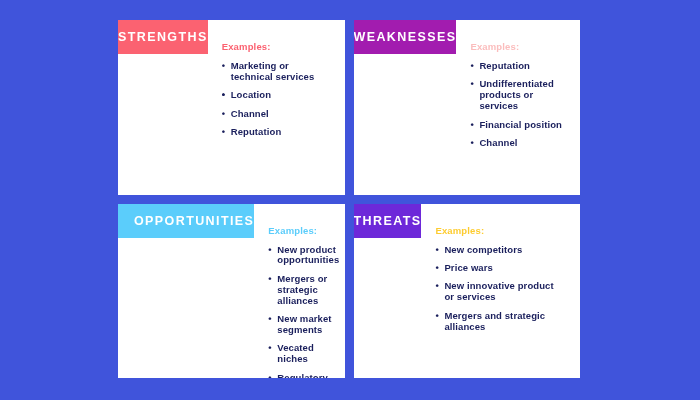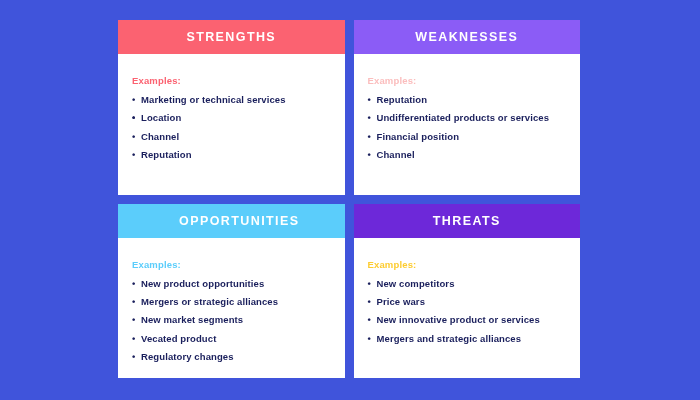--- a/index.html
+++ b/index.html
@@ -23,21 +23,21 @@
     display: grid;
     grid-template-columns: 1fr 1fr;
     grid-template-rows: 1fr 1fr;
     column-gap: 9px;
     row-gap: 9px;
   }
 
   .quadrant {
     background: #ffffff;
     display: flex;
-    flex-direction: column;
+    flex-direction: row;
     overflow: hidden;
   }
 
   .quad-header {
     height: 34px;
     flex: 0 0 34px;
     display: flex;
     align-items: center;
     justify-content: center;
     color: #ffffff;
@@ -99,21 +99,21 @@
         <li style="color: rgb(26, 31, 92);"><span class="bullet">•</span><span>Marketing or technical services</span></li>
         <li style="color: rgb(26, 31, 92);"><span class="bullet">•</span></li>
         <li style="color: rgb(26, 31, 92);"><span class="bullet">•</span><span>Location</span></li>
         <li style="color: rgb(26, 31, 92);"><span class="bullet">•</span><span>Channel</span></li>
         <li style="color: rgb(26, 31, 92);"><span class="bullet">•</span><span>Reputation</span></li>
       </ul>
     </div>
   </div>
 
   <div class="quadrant">
-    <div class="quad-header" style="background: #8b5cf6;">
+    <div class="quad-header" style="background: #a21caf;">
       <span>WEAKNESSES</span>
     </div>
     <div class="quad-body">
       <p class="examples-label" style="color: rgb(251, 189, 189);">Examples:</p>
       <ul class="item-list">
         <li style="color: rgb(26, 31, 92);"><span class="bullet">•</span><span>Reputation</span></li>
         <li style="color: rgb(26, 31, 92);"><span class="bullet">•</span><span>Undifferentiated products or services</span></li>
         <li style="color: rgb(26, 31, 92);"><span class="bullet">•</span><span>Financial position</span></li>
         <li style="color: rgb(26, 31, 92);"><span class="bullet">•</span><span>Channel</span></li>
       </ul>
@@ -123,21 +123,21 @@
   <div class="quadrant">
     <div class="quad-header" style="background: rgb(91, 205, 251); padding-left: 16px;">
       <span>OPPORTUNITIES</span>
     </div>
     <div class="quad-body">
       <p class="examples-label" style="color: rgb(91, 205, 251);">Examples:</p>
       <ul class="item-list">
         <li style="color: rgb(26, 31, 92);"><span class="bullet">•</span><span>New product opportunities</span></li>
         <li style="color: rgb(26, 31, 92);"><span class="bullet">•</span><span>Mergers or strategic alliances</span></li>
         <li style="color: rgb(26, 31, 92);"><span class="bullet">•</span><span>New market segments</span></li>
-        <li style="color: rgb(26, 31, 92);"><span class="bullet">•</span><span>Vecated product</span></li>
+        <li style="color: rgb(26, 31, 92);"><span class="bullet">•</span><span>Vecated niches</span></li>
         <li style="color: rgb(26, 31, 92);"><span class="bullet">•</span><span>Regulatory changes</span></li>
       </ul>
     </div>
   </div>
 
   <div class="quadrant">
     <div class="quad-header" style="background: #6d28d9;">
       <span>THREATS</span>
     </div>
     <div class="quad-body">

